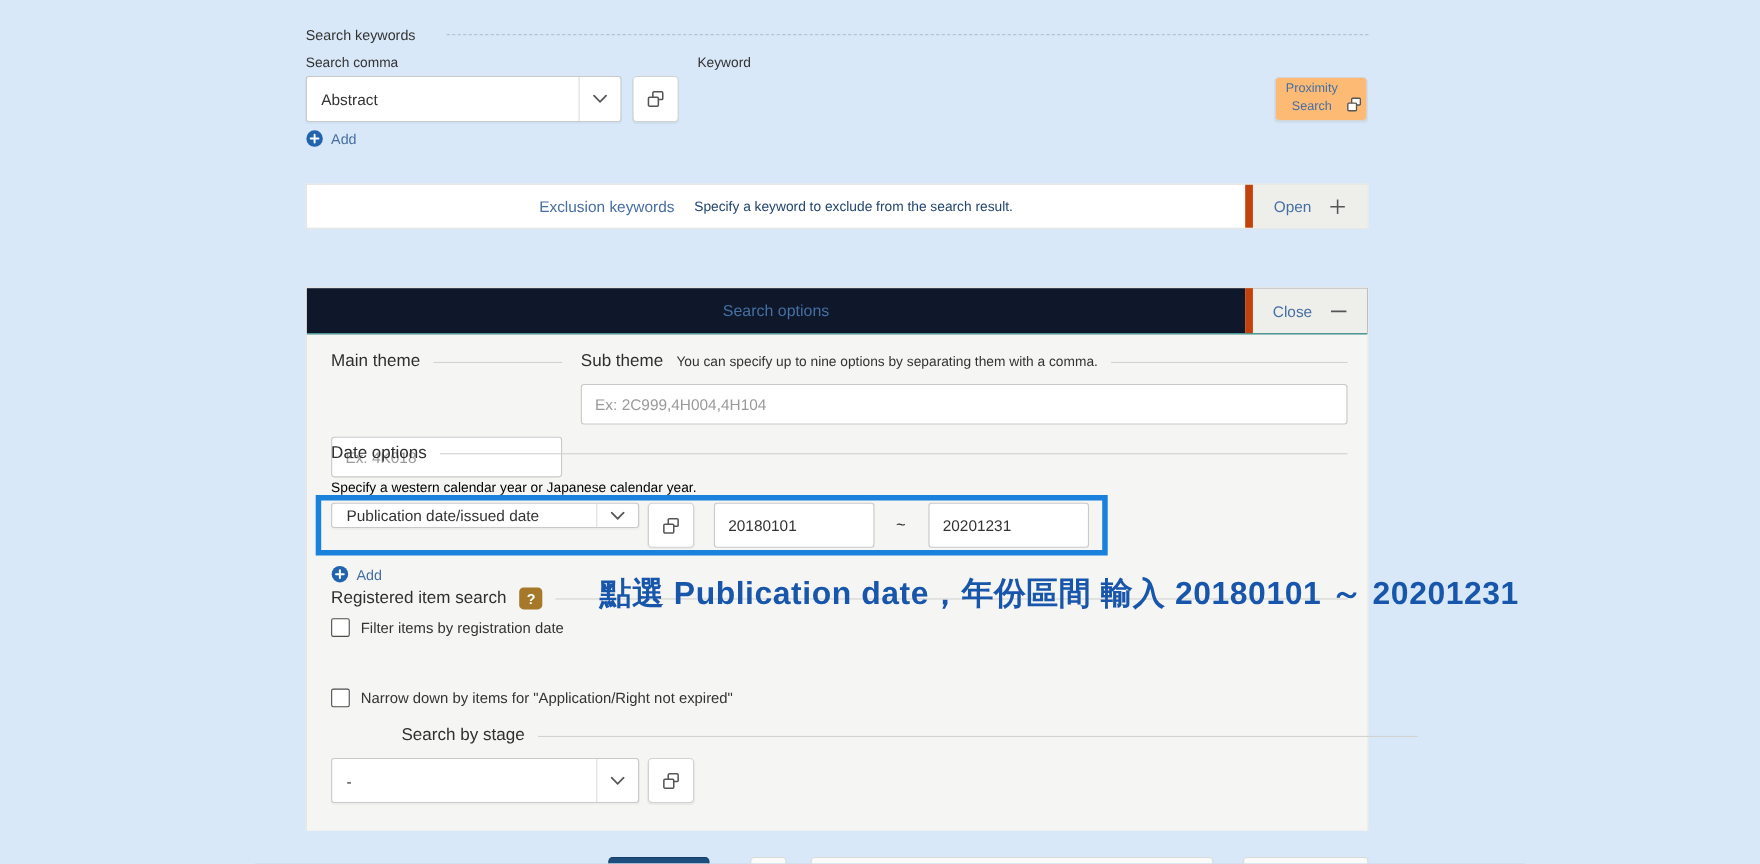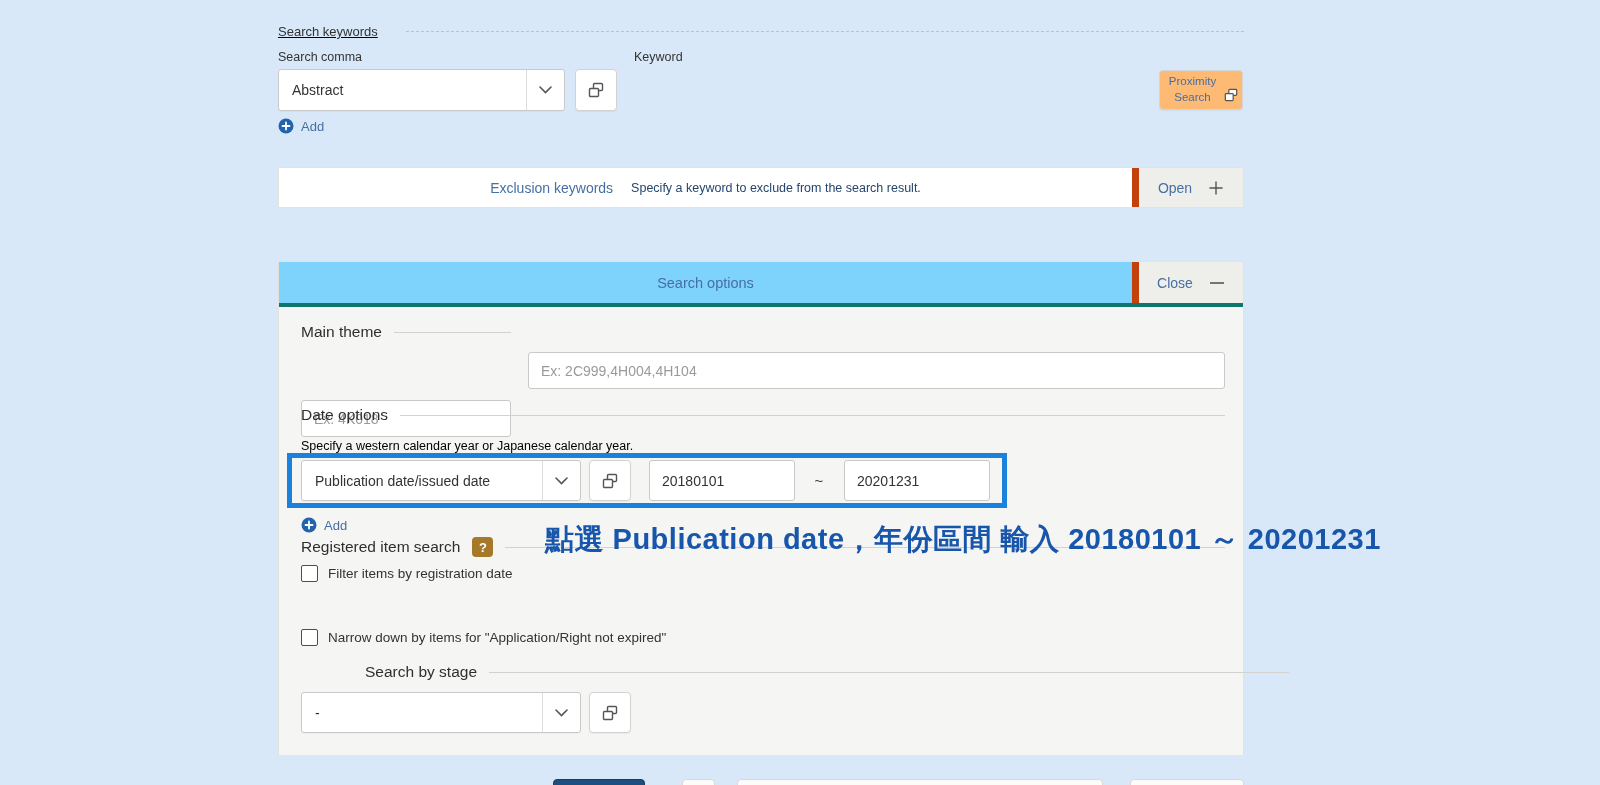--- a/index.html
+++ b/index.html
@@ -53,21 +53,21 @@
   }
   .cb-label { font-size:13.5px; color:#333; }
 
   
   .heading { display:flex; align-items:center; gap:12px; }
   .heading .h-label { font-size:15.5px; color:#2f2f2f; white-space:nowrap; }
   .heading .h-note  { font-size:12.5px; color:#333; white-space:nowrap; }
   .heading .h-rule  { flex:1; border-top:1px solid #d2d2cf; }
 
   
-  .sk-title-row { display:flex; align-items:center; gap:28px;text-decoration:underline; }
+  .sk-title-row { display:flex; align-items:center; gap:28px; }
   .sk-title { font-size:13px; color:#333; white-space:nowrap; }
   .sk-rule { flex:1; border-top:1px dashed #b7c3cf; }
   .small-label { font-size:12.5px; color:#333; }
 
   .proximity-btn {
     background:#fdba74; border:1px solid #d5d5d5; border-radius:4px;
     display:flex; align-items:center; justify-content:center; gap:3px;
     box-shadow:0 1px 1px rgba(0,0,0,.05); cursor:pointer;
   }
   .proximity-btn .px-txt {
@@ -83,28 +83,28 @@
   }
   .bar-title { font-size:14px; color:var(--accent-blue,#466fa3); }
   .bar-desc { font-size:12.5px; color:#24456e; }
   .bar-toggle {
     width:111px; background:#eeeeeb; border-left:7px solid #c2410c;
     display:flex; align-items:center; justify-content:center; gap:16px;
     cursor:pointer;
   }
   .bar-toggle .tg-txt { font-size:14px; color:var(--accent-blue,#466fa3); }
 
-  .panel-header { display:flex; height:41px; background:#7dd3fc; }
+  .panel-header { display:flex; height:41px; background:#0f172a; }
   .panel-title {
     flex:1; display:flex; align-items:center; justify-content:center;
     font-size:14.5px; color:var(--accent-blue,#466fa3);
   }
   .panel-body {
     position:relative; height:452px; background:var(--panel-bg,#f5f5f3);
-    border-top:4px solid #0f766e;
+    border-top:1px solid #0f766e;
   }
   .note-text { font-size:12.5px; color:#000000; }
 
   .highlight-box {
     border:5px solid var(--highlight-border,#1a82dc);
     background:transparent; pointer-events:none;
   }
 
   .help-badge {
     width:21px; height:20px; border-radius:4px;
@@ -205,37 +205,42 @@
         </span>
       </div>
     </div>
 
     <div class="panel-body">
 
       <div class="abs heading" style="left:22px; top:16px; width:210px;">
         <span class="h-label">Main theme</span>
         <span class="h-rule"></span>
       </div>
+      <div class="abs heading" style="left:249px; top:16px; width:697px;">
+        <span class="h-label">Sub theme</span>
+        <span class="h-note">You can specify up to nine options by separating them with a comma.</span>
+        <span class="h-rule"></span>
+      </div>
 
       <div class="abs" style="left:22px; top:45px; width:210px; height:37px;margin-top:48px;">
         <input class="text-input" placeholder="Ex: 4K018" style="">
       </div>
       <div class="abs" style="left:249px; top:45px; width:697px; height:37px;">
         <input class="text-input" placeholder="Ex: 2C999,4H004,4H104" style="">
       </div>
 
       <div class="abs heading" style="left:22px; top:99px; width:924px;">
         <span class="h-label">Date options</span>
         <span class="h-rule"></span>
       </div>
       <div class="abs note-text" style="left:22px; top:132px;">Specify a western calendar year or Japanese calendar year.</div>
 
       <div class="abs highlight-box" style="left:8px; top:146px; width:720px; height:55px; z-index:4;"></div>
 
-      <div class="abs selectbox" style="left:22px; top:153px; width:280px; height:41px;">
+      <div class="abs selectbox" style="left:22px; top:153px; width:280px; height:23px;">
         <span class="sel-txt">Publication date/issued date</span>
         <span class="sel-chev">
           <svg width="13" height="8" viewBox="0 0 13 8">
               <path d="M1 1l5.5 5.5L12 1" fill="none" stroke="#555" stroke-width="1.6" stroke-linecap="round"></path>
             </svg>
         </span>
       </div>
       <div class="abs icon-btn" style="left:310px; top:153px; width:42px; height:41px;">
         <span style="line-height:0;">
           <svg width="16" height="16" viewBox="0 0 16 16">

